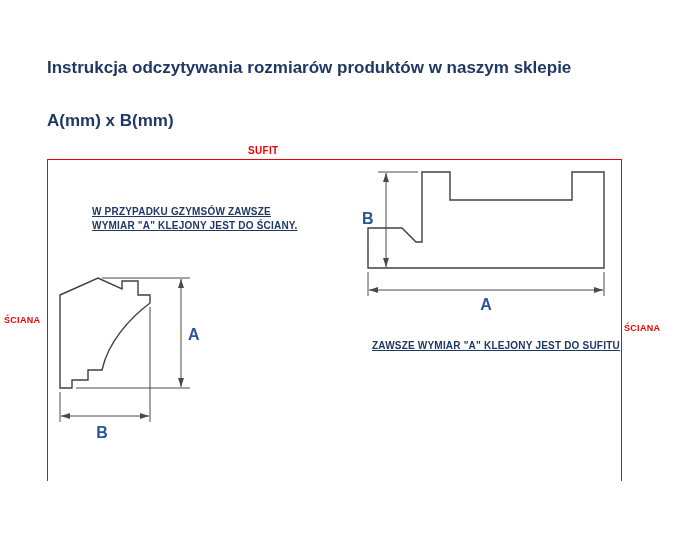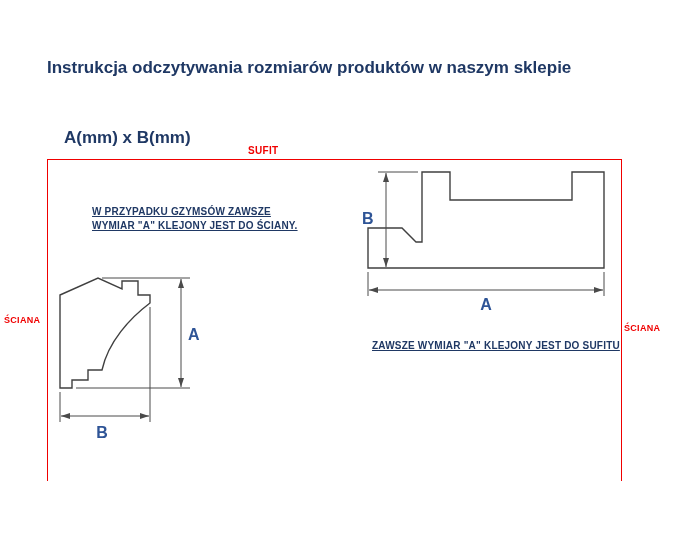--- a/index.html
+++ b/index.html
@@ -5,21 +5,21 @@
   html,body { margin:0; padding:0; background:#ffffff; }
   .canvas {
     position:relative; width:667px; height:540px; background:#ffffff;
     font-family:"Liberation Sans", sans-serif; overflow:hidden;
   }
   .page-title {
     position:absolute; left:47px; top:58px; margin:0;
     font-size:17px; font-weight:bold; color:#1f3864; white-space:nowrap;
   }
   .page-subtitle {
-    position:absolute; left:47px; top:111px; margin:17px;
+    position:absolute; left:47px; top:111px; margin:0;
     font-size:17px; font-weight:bold; color:#1f3864; white-space:nowrap;
   }
   .red-line { position:absolute; background:#f00000; }
   .line-top   { left:47px;  top:159px; width:575px; height:1px; }
   .line-left  { left:47px;  top:159px; width:1px;  height:322px; }
   .line-right { left:621px; top:159px; width:1px;  height:322px; }
   .red-label {
     position:absolute; color:#f00000; font-weight:bold; white-space:nowrap;
     letter-spacing:0.3px;
   }

